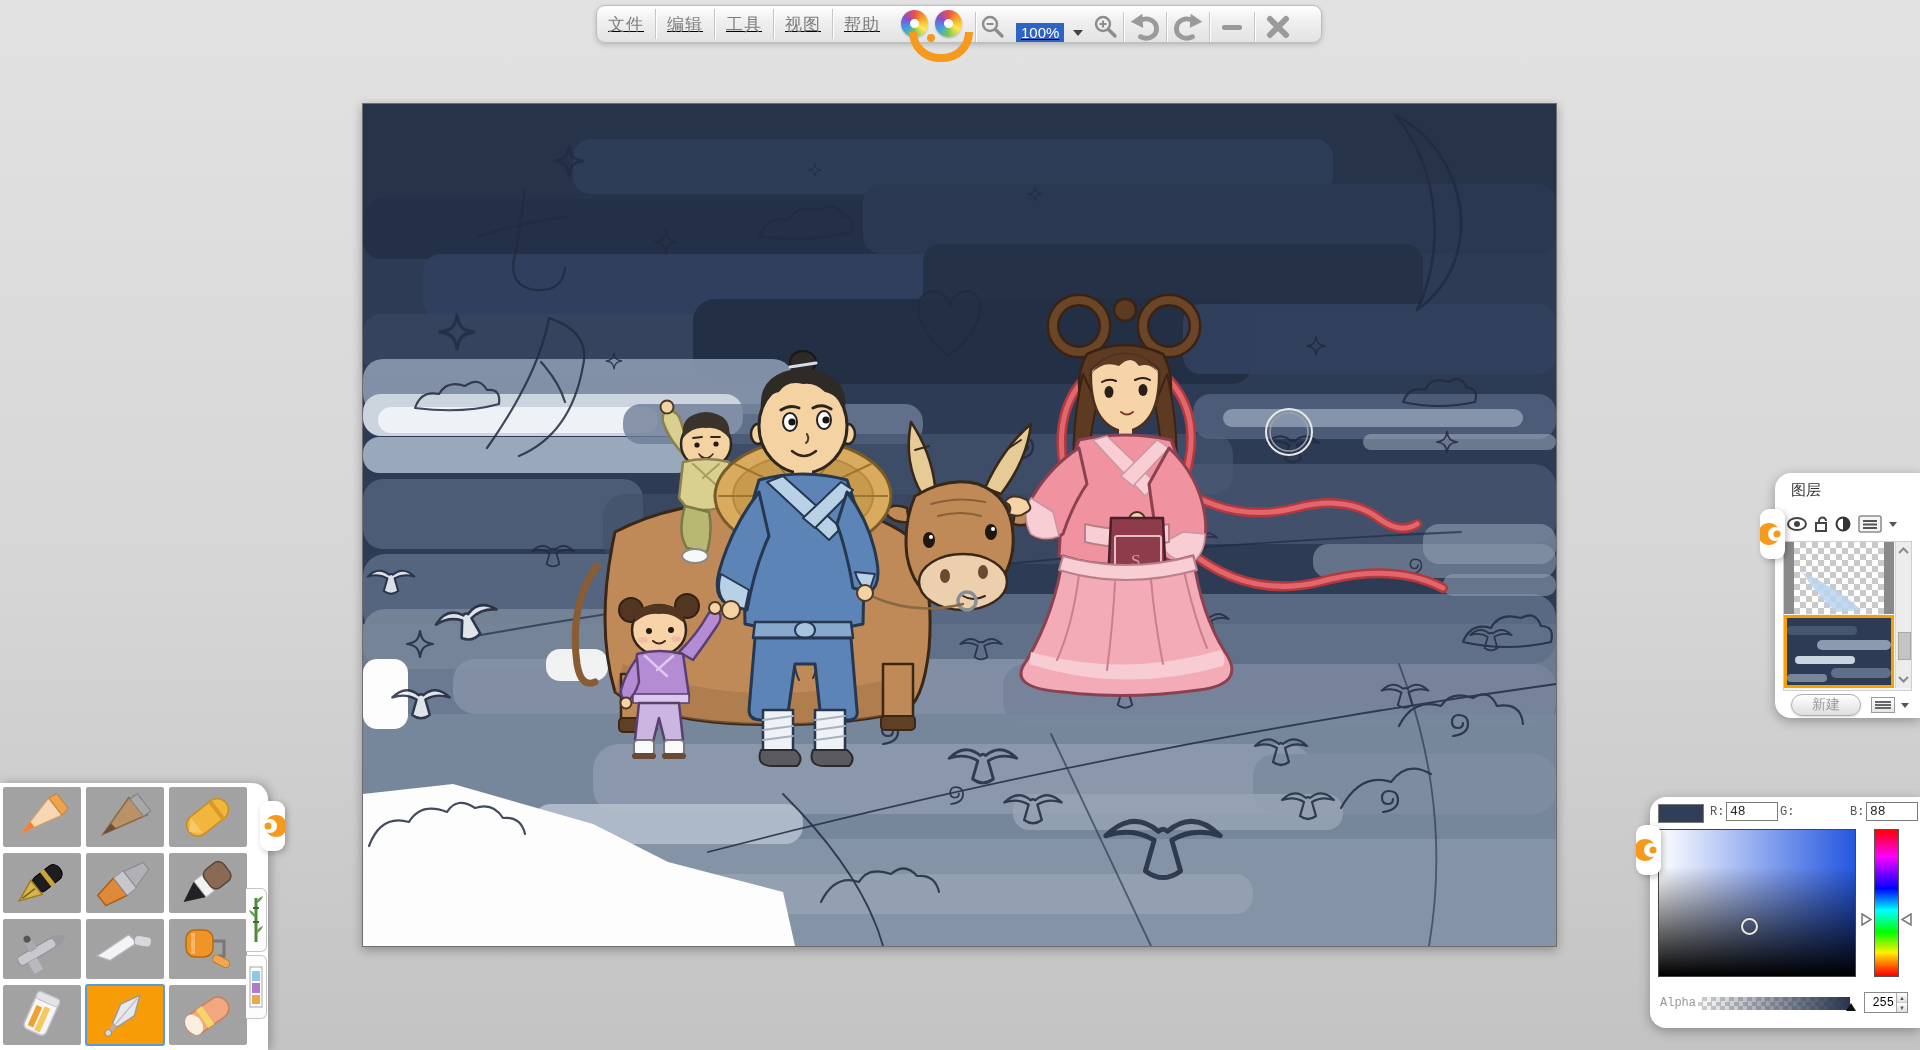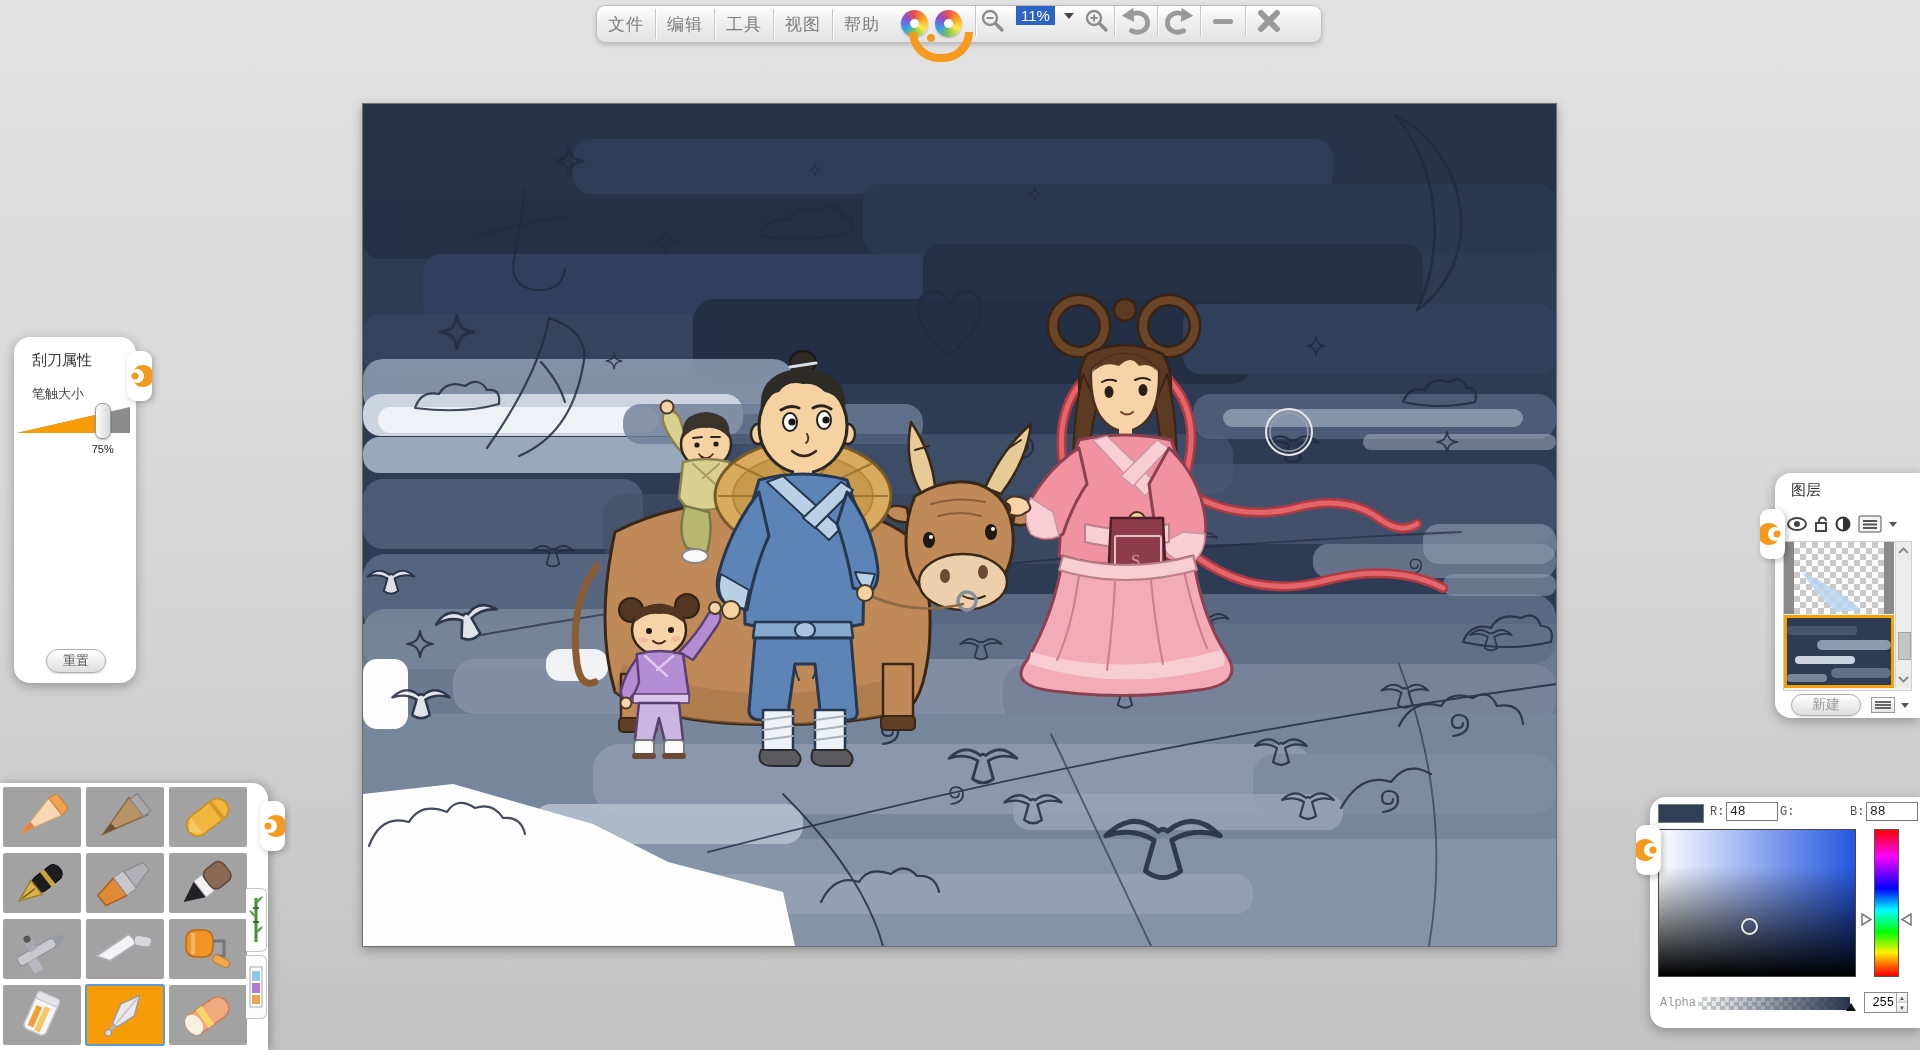--- a/index.html
+++ b/index.html
@@ -6,21 +6,21 @@
   body{width:1920px;height:1050px;overflow:hidden;
        background:linear-gradient(#e2e2e2, #d6d6d6 55%, #c3c3c3);
        font-family:"Liberation Sans", sans-serif; -webkit-font-smoothing:antialiased;}
   .app{position:absolute;left:0;top:0;width:1920px;height:1050px;}
 
   
   .toolbar{position:absolute;left:596px;top:5px;width:724px;height:36px;
     background:linear-gradient(#ffffff,#f0f0f0 40%,#e3e3e3);
     border:1px solid #bdbdbd;border-radius:9px;
     box-shadow:0 2px 5px rgba(0,0,0,.18);
-    display:flex;align-items:flex-start;}
+    display:flex;align-items:flex-end;text-decoration:underline;}
   .menu-btn{height:100%;min-width:58px;display:flex;align-items:center;justify-content:center;
     font-size:17px;color:#7d7d7d;letter-spacing:1px;cursor:default;}
   .vsep{width:1px;height:30px;background:#c6c6c6;box-shadow:1px 0 0 #fff;}
   .mascot{position:relative;width:84px;height:100%;}
   .ball{position:absolute;top:4px;width:27px;height:27px;border-radius:50%;
     background:radial-gradient(circle at 50% 50%, #ffffff 0 4px, rgba(255,255,255,0) 5px),
       conic-gradient(#e8504e,#f5a623,#ffe94e,#7ec850,#3aa0e8,#8a4fd0,#e8504e);
     box-shadow:0 1px 2px rgba(0,0,0,.25);}
   .ball.l{left:10px;} .ball.r{left:44px;}
   .smile{position:absolute;left:18px;top:26px;width:48px;height:22px;
@@ -144,21 +144,21 @@
     </div>
     <div class="vsep"></div>
     <div class="tb-ico">
       <svg width="26" height="26" viewBox="0 0 26 26">
         <circle cx="10" cy="10" r="7" fill="none" stroke="#8d8d8d" stroke-width="2.4"></circle>
         <line x1="15.5" y1="15.5" x2="22" y2="22" stroke="#8d8d8d" stroke-width="3.4" stroke-linecap="round"></line>
         <line x1="6.5" y1="10" x2="13.5" y2="10" stroke="#8d8d8d" stroke-width="2"></line>
       </svg>
     </div>
     <div class="zoom-field">
-      <span class="zoom-val">11%</span>
+      <span class="zoom-val">100%</span>
       <span class="dd-arrow"></span>
     </div>
     <div class="tb-ico">
       <svg width="26" height="26" viewBox="0 0 26 26">
         <circle cx="10" cy="10" r="7" fill="none" stroke="#8d8d8d" stroke-width="2.4"></circle>
         <line x1="15.5" y1="15.5" x2="22" y2="22" stroke="#8d8d8d" stroke-width="3.4" stroke-linecap="round"></line>
         <line x1="6.5" y1="10" x2="13.5" y2="10" stroke="#8d8d8d" stroke-width="2"></line>
         <line x1="10" y1="6.5" x2="10" y2="13.5" stroke="#8d8d8d" stroke-width="2"></line>
       </svg>
     </div>
@@ -456,38 +456,20 @@
         <path d="M700,452 Q762,470 830,452 L834,466 Q762,486 696,466 Z" fill="#f8cdd4" stroke="#b9808a" stroke-width="2"></path>
       </g>
 
       <g>
         <circle cx="926" cy="328" r="23" fill="none" stroke="#e8e8e8" stroke-width="2"></circle>
         <circle cx="926" cy="328" r="19" fill="none" stroke="#9aa0aa" stroke-width="1.5"></circle>
       </g>
     </svg>
   </div>
 
-  <div class="fpanel scraper">
-    <div class="title">刮刀属性</div>
-    <div class="sub">笔触大小</div>
-    <div class="wedge">
-      <div class="gray"></div>
-      <div class="orange"></div>
-      <div class="thumb"></div>
-      <div class="pct">75%</div>
-    </div>
-    <div class="pill-btn reset">重置</div>
-    <div class="grab" style="right:-16px;top:14px;">
-      <svg width="25" height="50">
-        <circle cx="16" cy="25" r="11" fill="#f59a1d"></circle>
-        <circle cx="10" cy="25" r="7" fill="#fff"></circle>
-        <circle cx="8" cy="25" r="3.5" fill="#f59a1d"></circle>
-      </svg>
-    </div>
-  </div>
 
   <div class="fpanel palette">
     <div class="grid" id="toolgrid">
         <div class="cell">
           <svg width="74" height="56">
             <g transform="rotate(-38 37 28)">
               <polygon points="10,28 54,17 54,39" fill="#f6d7b2" stroke="#c8a078" stroke-width="1.5"></polygon>
               <polygon points="10,28 25,24.3 25,31.7" fill="#f2813c"></polygon>
               <polygon points="54,17 63,19 63,37 54,39" fill="#f0a24c" stroke="#c8843c"></polygon>
             </g>

